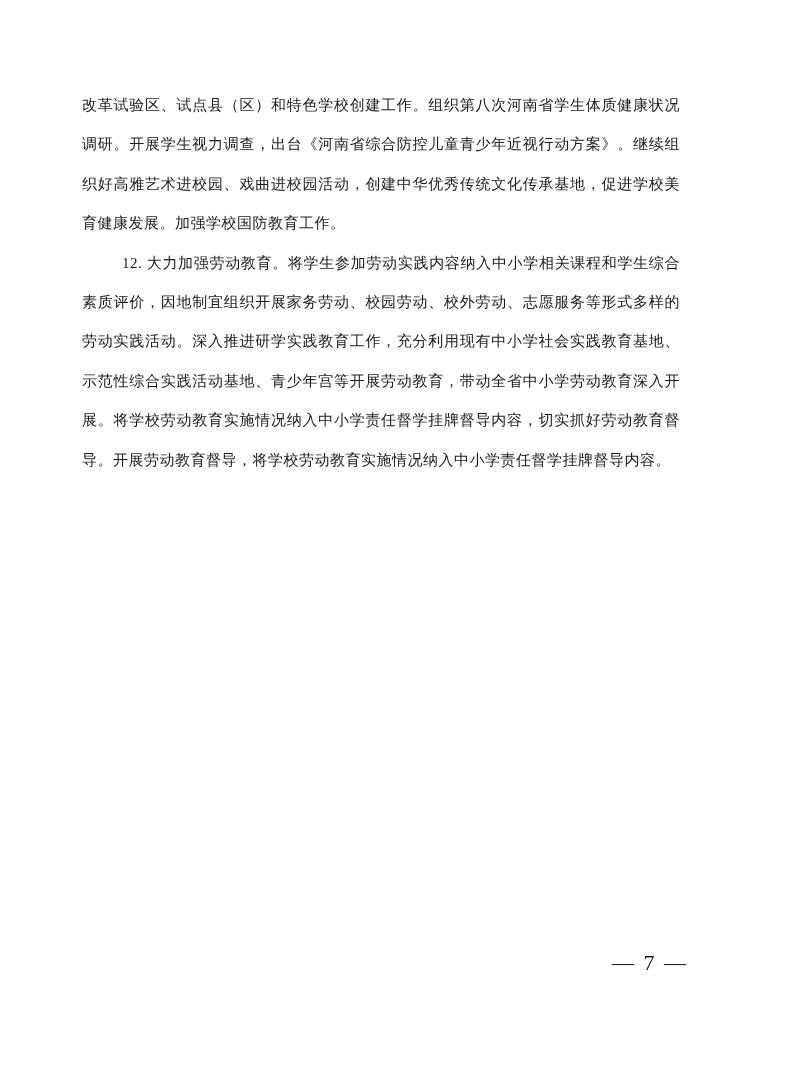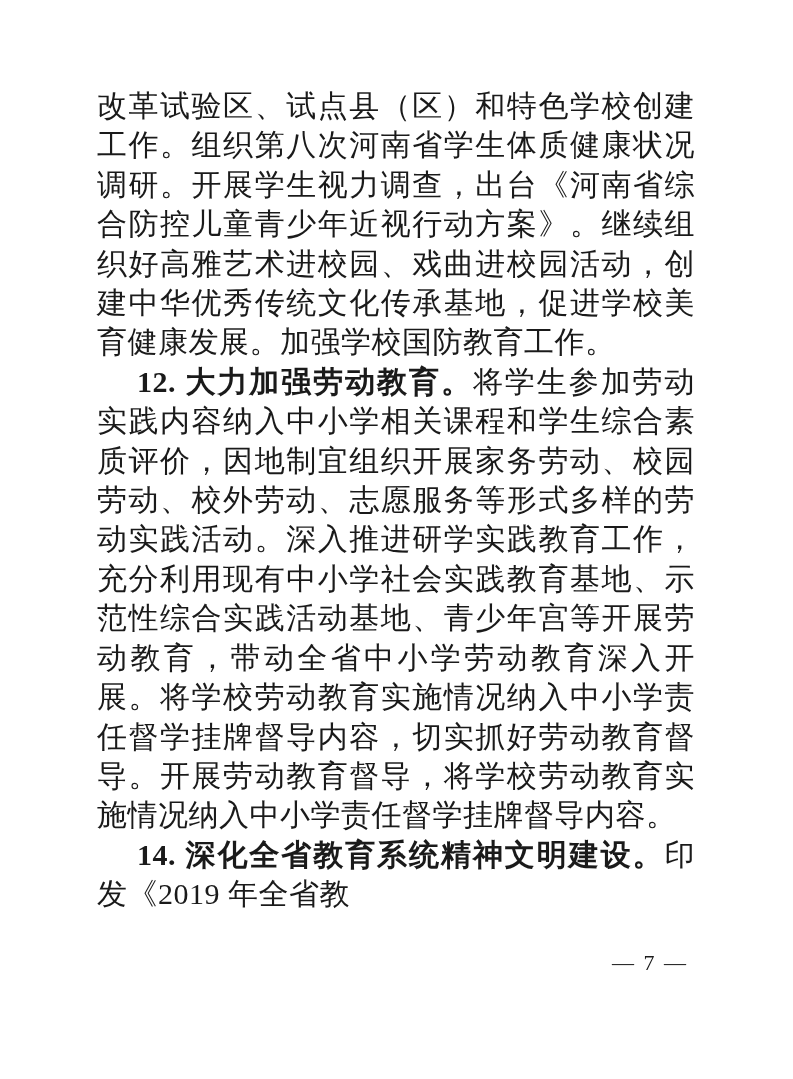--- a/index.html
+++ b/index.html
@@ -11,38 +11,38 @@
     position: relative;
     width: 793px;
     height: 1079px;
     background: #ffffff;
     overflow: hidden;
     font-family: "Liberation Serif", "DejaVu Serif", serif;
     color: #1a1a1a;
   }
   .doc-body {
     position: absolute;
-    left: 97px;
+    left: 82px;
     top: 86px;
     width: 598px;
-    font-size: 30px;
+    font-size: 15px;
     line-height: 39.4px;
     text-align: justify;
     text-justify: inter-character;
     letter-spacing: 0.5px;
   }
   .para {
     margin: 0;
     padding: 0;
   }
   .para.indent {
     text-indent: 40px;
   }
   .lead {
-    font-weight: bold;
+    font-weight: normal;
   }
   .page-number {
     position: absolute;
     left: 612px;
     top: 950px;
     font-size: 22px;
     letter-spacing: 2px;
     white-space: nowrap;
     color: #1a1a1a;
   }
@@ -52,19 +52,18 @@
 
 <div class="page">
 
   <div class="doc-body">
 
     <p class="para"><span class="rest">改革试验区、试点县（区）和特色学校创建工作。组织第八次河南省学生体质健康状况调研。开展学生视力调查，出台《河南省综合防控儿童青少年近视行动方案》。继续组织好高雅艺术进校园、戏曲进校园活动，创建中华优秀传统文化传承基地，促进学校美育健康发展。加强学校国防教育工作。</span></p>
 
     <p class="para indent"><span class="lead">12. 大力加强劳动教育。</span><span class="rest">将学生参加劳动实践内容纳入中小学相关课程和学生综合素质评价，因地制宜组织开展家务劳动、校园劳动、校外劳动、志愿服务等形式多样的劳动实践活动。深入推进研学实践教育工作，充分利用现有中小学社会实践教育基地、示范性综合实践活动基地、青少年宫等开展劳动教育，带动全省中小学劳动教育深入开展。将学校劳动教育实施情况纳入中小学责任督学挂牌督导内容，切实抓好劳动教育督导。开展劳动教育督导，将学校劳动教育实施情况纳入中小学责任督学挂牌督导内容。</span></p>
 
 
-    <p class="para indent"><span class="lead">14. 深化全省教育系统精神文明建设。</span><span class="rest">印发《2019 年全省教</span></p>
 
   </div>
 
   <div class="page-number">— 7 —</div>
 
 </div>
 
 </body></html>

